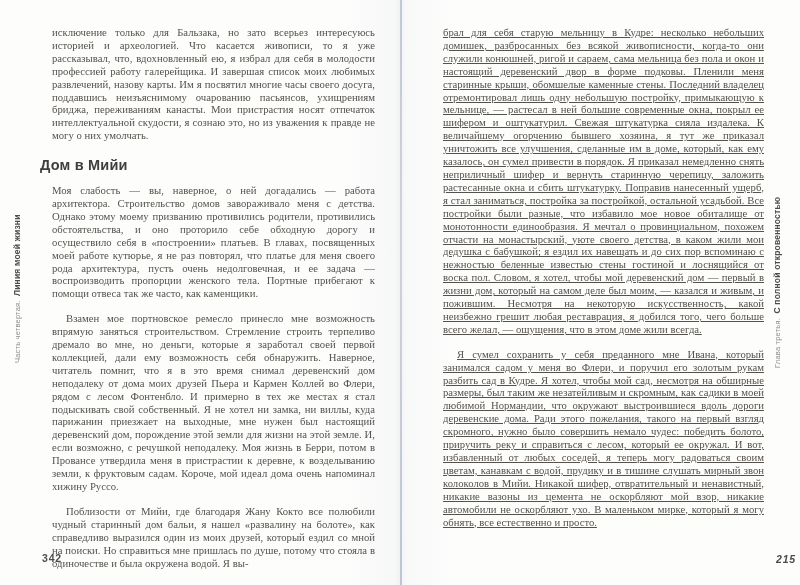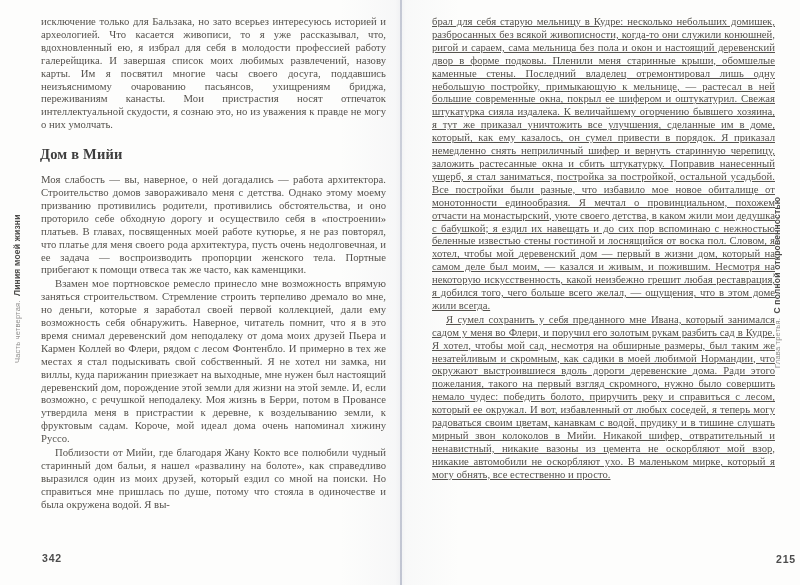--- a/index.html
+++ b/index.html
@@ -42,24 +42,24 @@
   .page-text {
     position: absolute;
     top: 14px;
     color: #55524d;
     font-size: 10.7px;
     line-height: 12.9px;
     text-align: justify;
   }
   .left-col  { left: 40px;  width: 347px; }
   .right-col { left: 431px; width: 345px; text-decoration: underline; }
-  .page-text p { margin: 1px; }
+  .page-text p { margin: 12px; }
   .page-text p.indent { text-indent: 14px; }
   .section-heading {
-    font-family: Liberation Serif, serif;
+    font-family: Liberation Sans, sans-serif;
     font-size: 14.5px;
     font-weight: 700;
     color: #3e3e3e;
     letter-spacing: 0.2px;
     margin: 17px 0 12px 0;
     text-align: left;
   }
   .margin-caption {
     position: absolute;
     white-space: nowrap;
@@ -83,21 +83,21 @@
   .caption-right { left: 770px; top: 368px; }
   .page-number {
     position: absolute;
     font-family: "Liberation Sans", sans-serif;
     font-size: 10.5px;
     font-weight: 700;
     color: #4c4c4c;
     letter-spacing: 0.8px;
   }
   .page-number.left  { left: 42px; top: 552px; }
-  .page-number.right { left: 776px; top: 553px; }
+  .page-number.right { left: 776px; top: 553px; font-style: italic; }
 </style>
 </head>
 <body>
 
 <div class="spread">
 
   <div class="gutter-shade"></div>
   <div class="gutter-line"></div>
 
   <div class="margin-caption caption-left">

